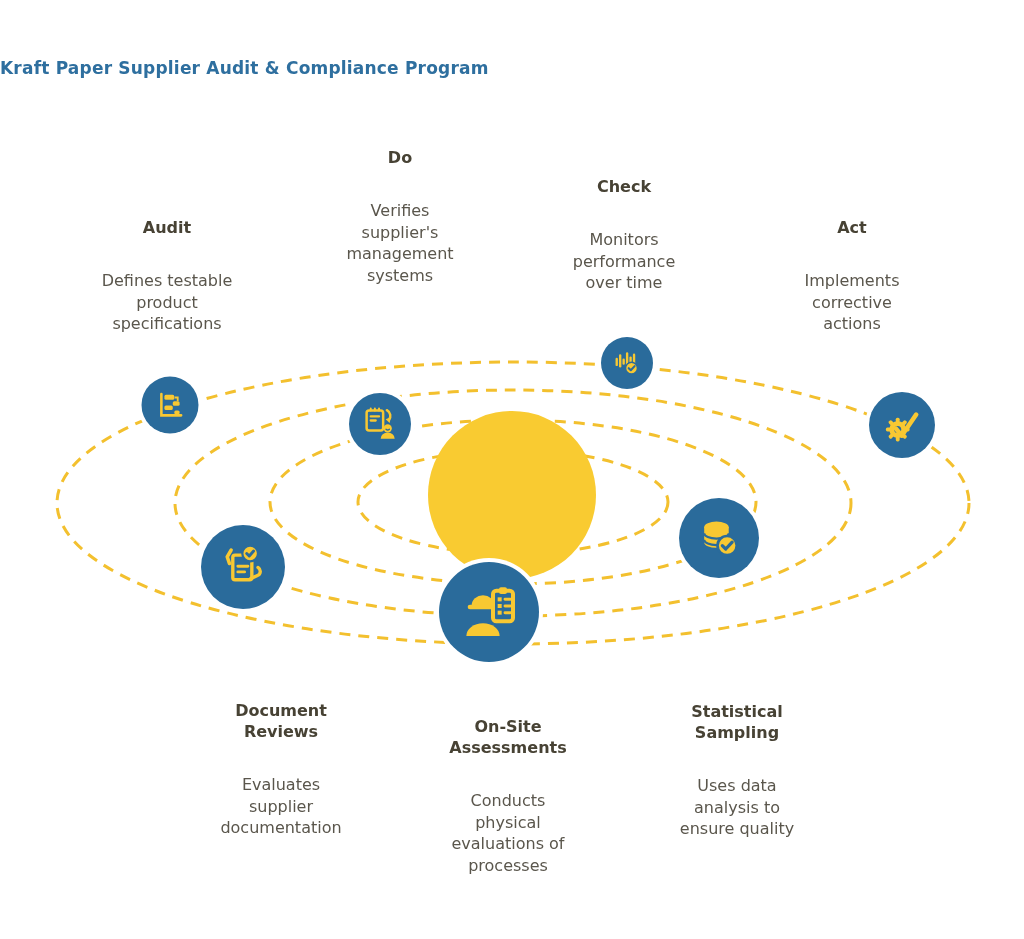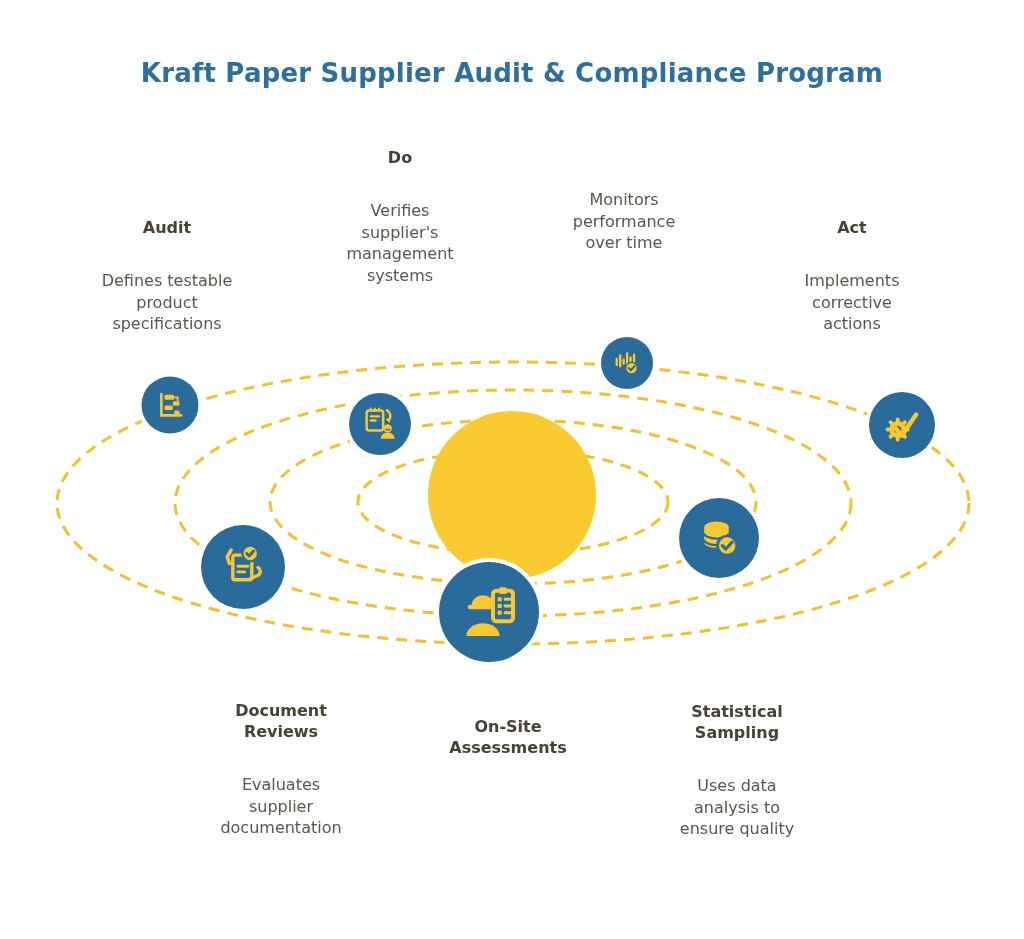--- a/index.html
+++ b/index.html
@@ -10,22 +10,22 @@
     --title-blue:#2e6f9f;
     --head-text:#474234;
     --body-text:#5a564c;
   }
   html,body{margin:0;padding:0;background:#ffffff;}
   .canvas{
     position:relative;width:1024px;height:939px;background:#ffffff;
     font-family:"DejaVu Sans","Liberation Sans",sans-serif;overflow:hidden;
   }
   .title{
-    position:absolute;left:0;top:58px;width:1024px;text-align:center;
-    font-size:26px;font-weight:700;color:var(--title-blue);letter-spacing:.2px;
+    position:absolute;left:0;top:58px;width:1024px;
+    font-size:17px;font-weight:700;color:var(--title-blue);letter-spacing:.2px;
   }
   .orbits{position:absolute;left:0;top:0;}
   .orbit{fill:none;stroke:var(--dash-yellow);stroke-width:3;stroke-dasharray:11 8;}
   .sun{
     position:absolute;left:512px;top:495px;width:168px;height:168px;border-radius:50%;
     background:var(--sun-yellow);transform:translate(-50%,-50%);
   }
   .node{
     position:absolute;border-radius:50%;background:var(--blue);
     box-shadow:0 0 0 4px #ffffff;transform:translate(-50%,-50%);
@@ -157,20 +157,21 @@
 
   <div class="label" style="left:400px;top:128px;width:180px;">
     <div class="h">Do</div>
     <div class="d">Verifies
 supplier's
 management
 systems</div>
   </div>
 
   <div class="label" style="left:624px;top:157px;width:180px;">
+    <div class="h">Check</div>
     <div class="d">Monitors
 performance
 over time</div>
   </div>
 
   <div class="label" style="left:852px;top:198px;width:180px;">
     <div class="h">Act</div>
     <div class="d">Implements
 corrective
 actions</div>
@@ -180,20 +181,24 @@
     <div class="h">Document
 Reviews</div>
     <div class="d">Evaluates
 supplier
 documentation</div>
   </div>
 
   <div class="label" style="left:508px;top:697px;width:220px;">
     <div class="h">On-Site
 Assessments</div>
+    <div class="d">Conducts
+physical
+evaluations of
+processes</div>
   </div>
 
   <div class="label" style="left:737px;top:682px;width:210px;">
     <div class="h">Statistical
 Sampling</div>
     <div class="d">Uses data
 analysis to
 ensure quality</div>
   </div>
 

